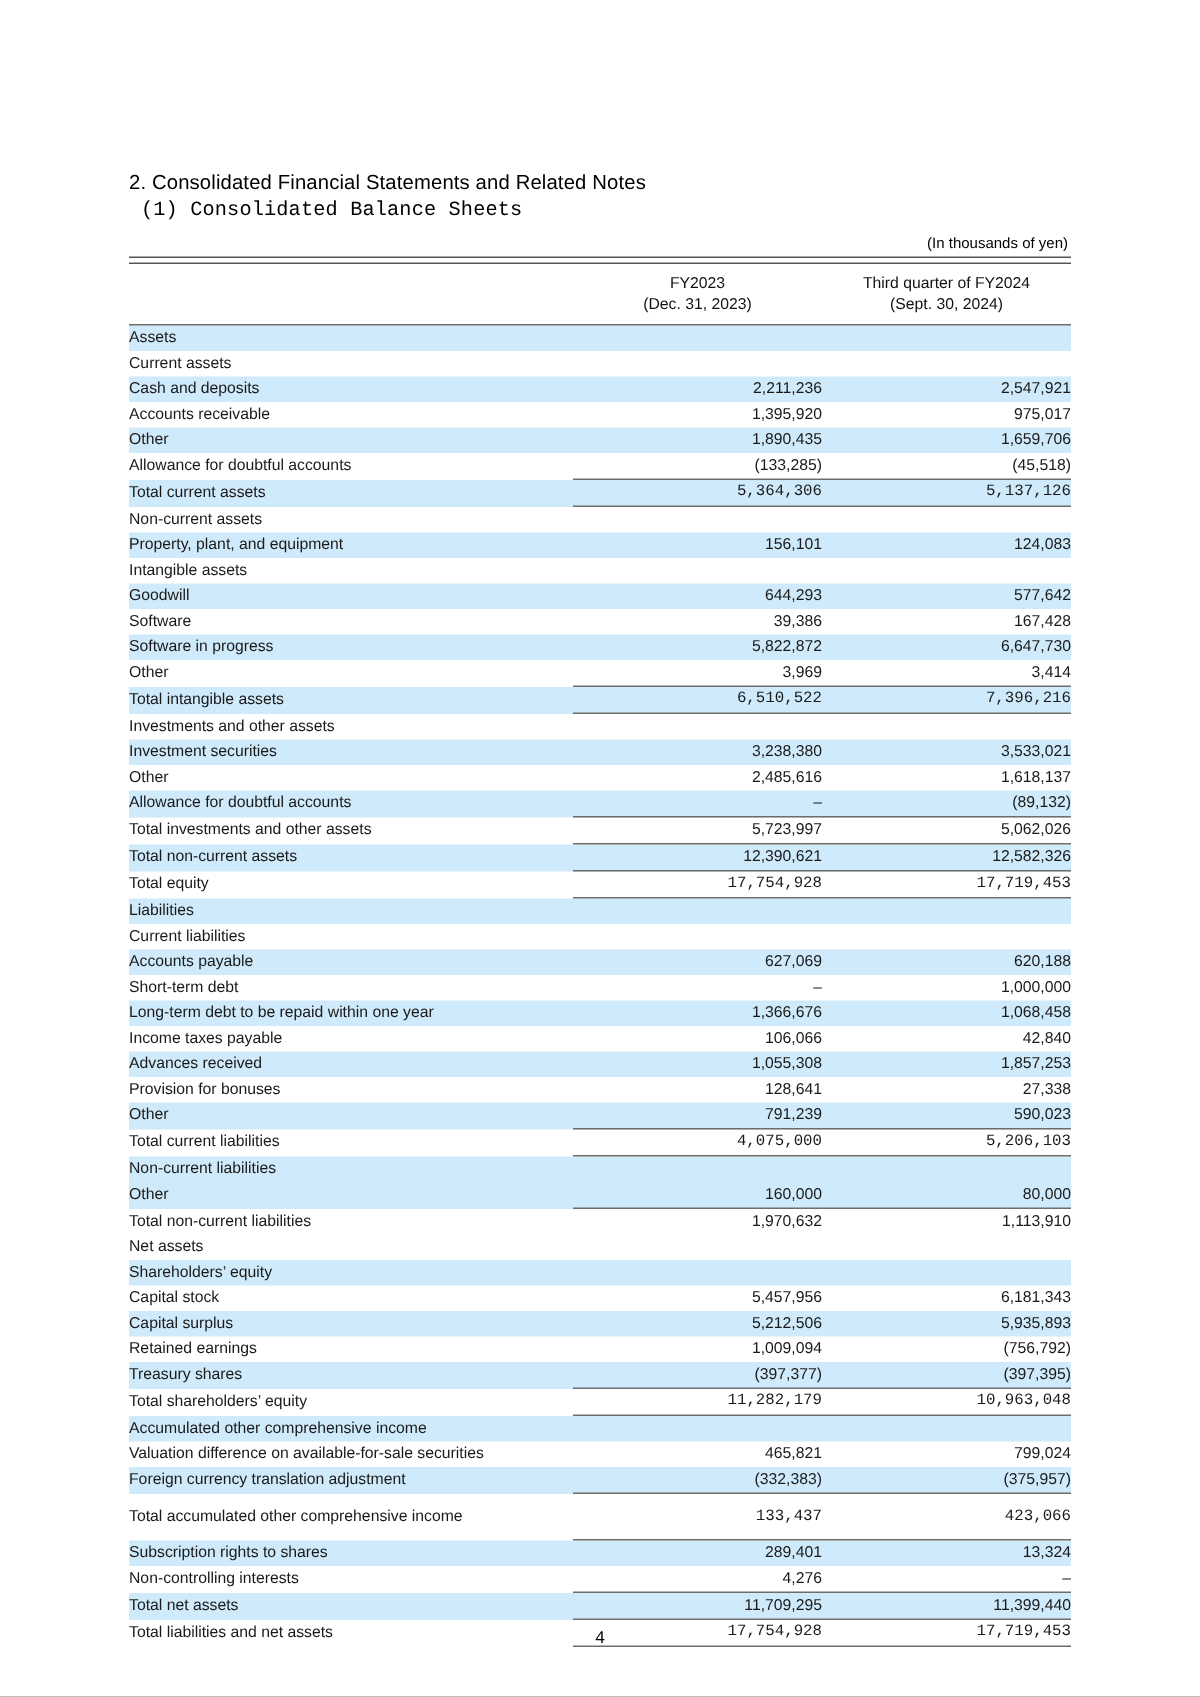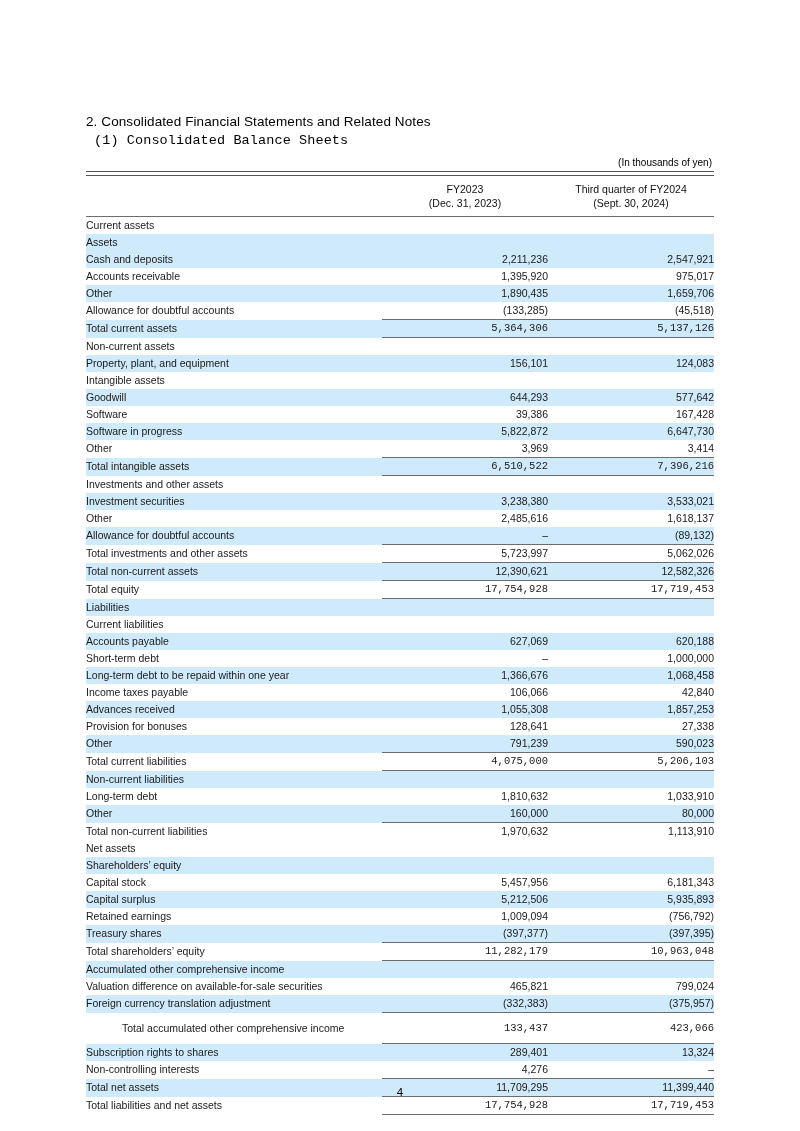--- a/index.html
+++ b/index.html
@@ -35,21 +35,21 @@
   td.lbl{padding-left:2px;white-space:nowrap;}
   td.val{text-align:right;padding-right:6px;white-space:nowrap;font-variant-numeric:tabular-nums;}
 
   
   .i0{padding-left:4px;}
   .i1{padding-left:22px;}
   .i2{padding-left:40px;}
   .i3{padding-left:58px;}
 
   .small{font-size:8.6px;}
-  .wrap{white-space:normal;line-height:14px;display:block;margin-left:36px;}
+  .wrap{white-space:normal;line-height:14px;display:block;}
 
   
   tr.ruleabove td.val{border-top:0.9px solid #6d6d6d;}
   tr.rulebelow td.val{border-bottom:0.9px solid #6d6d6d;font-family:Liberation Mono, monospace;}
 
   .pagenum{position:absolute;left:0;right:0;top:1086px;text-align:center;font-size:11.5px;color:#000;}
 </style>
 </head>
 <body>
 
@@ -83,27 +83,27 @@
             <div>FY2023</div>
             <div>(Dec. 31, 2023)</div>
           </td>
           <td>
             <div>Third quarter of FY2024</div>
             <div>(Sept. 30, 2024)</div>
           </td>
         </tr>
       </tbody>
       <tbody id="rows-body">
+          <tr class="row shade">
+            <td class="lbl i0">Assets</td>
+            <td class="val"></td>
+            <td class="val"></td>
+          </tr>
           <tr class="row">
             <td class="lbl i1">Current assets</td>
-            <td class="val"></td>
-            <td class="val"></td>
-          </tr>
-          <tr class="row shade">
-            <td class="lbl i0">Assets</td>
             <td class="val"></td>
             <td class="val"></td>
           </tr>
           <tr class="row shade">
             <td class="lbl i2">Cash and deposits</td>
             <td class="val">2,211,236</td>
             <td class="val">2,547,921</td>
           </tr>
           <tr class="row">
             <td class="lbl i2">Accounts receivable</td>
@@ -247,25 +247,20 @@
           </tr>
           <tr class="row ruleabove rulebelow">
             <td class="lbl i2">Total current liabilities</td>
             <td class="val">4,075,000</td>
             <td class="val">5,206,103</td>
           </tr>
           <tr class="row shade">
             <td class="lbl i1">Non-current liabilities</td>
             <td class="val"></td>
             <td class="val"></td>
-          </tr>
-          <tr class="row">
-            <td class="lbl i2">Long-term debt</td>
-            <td class="val">1,810,632</td>
-            <td class="val">1,033,910</td>
           </tr>
           <tr class="row shade">
             <td class="lbl i2">Other</td>
             <td class="val">160,000</td>
             <td class="val">80,000</td>
           </tr>
           <tr class="row ruleabove">
             <td class="lbl i2">Total non-current liabilities</td>
             <td class="val">1,970,632</td>
             <td class="val">1,113,910</td>

